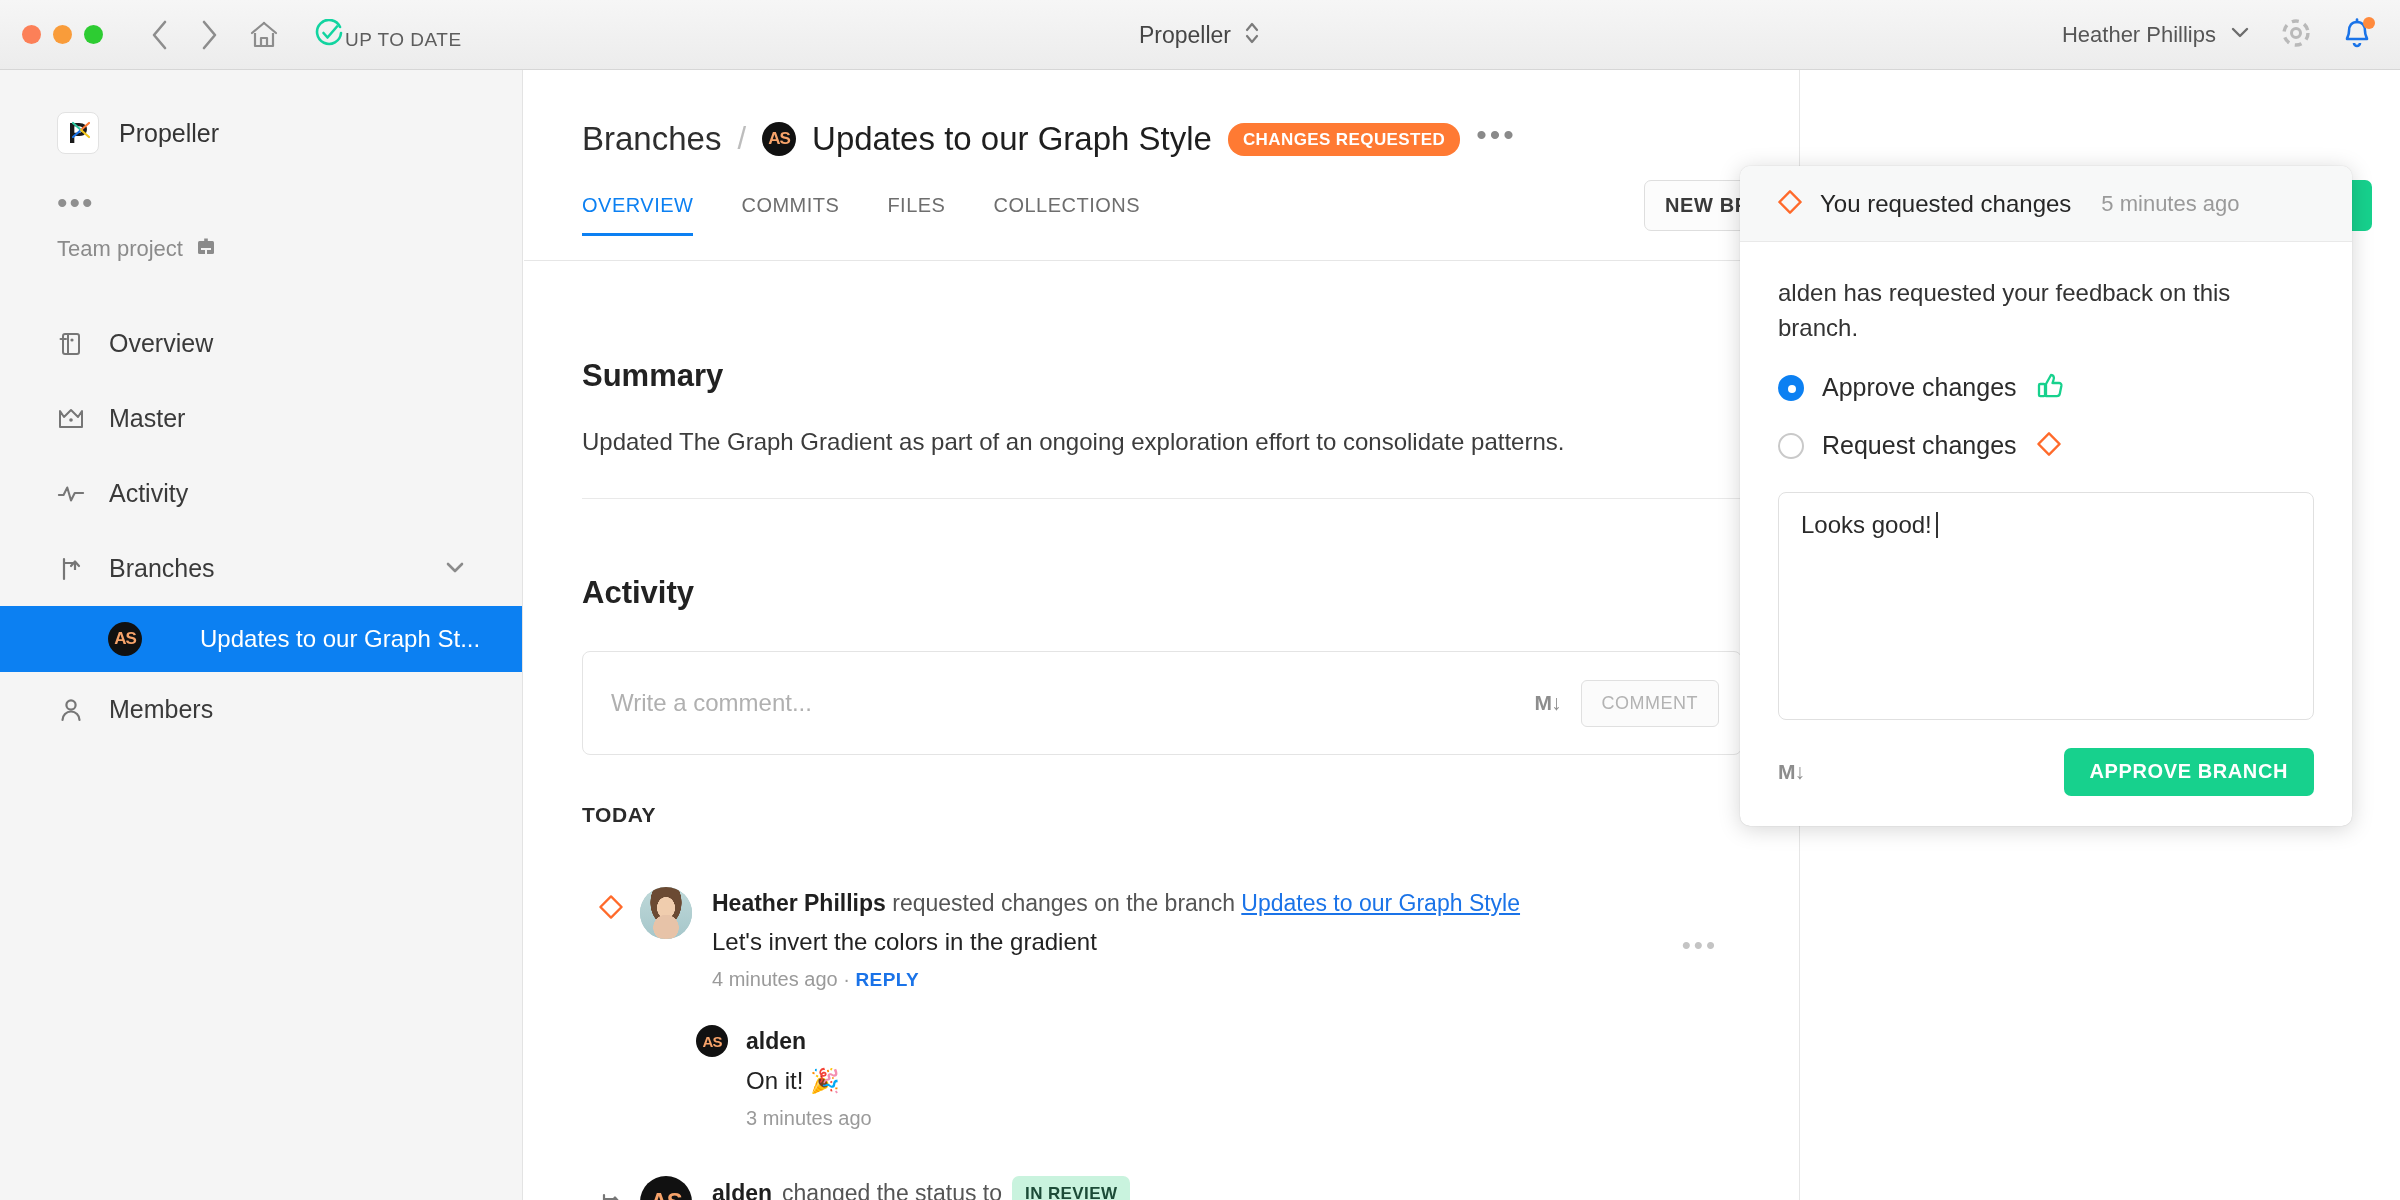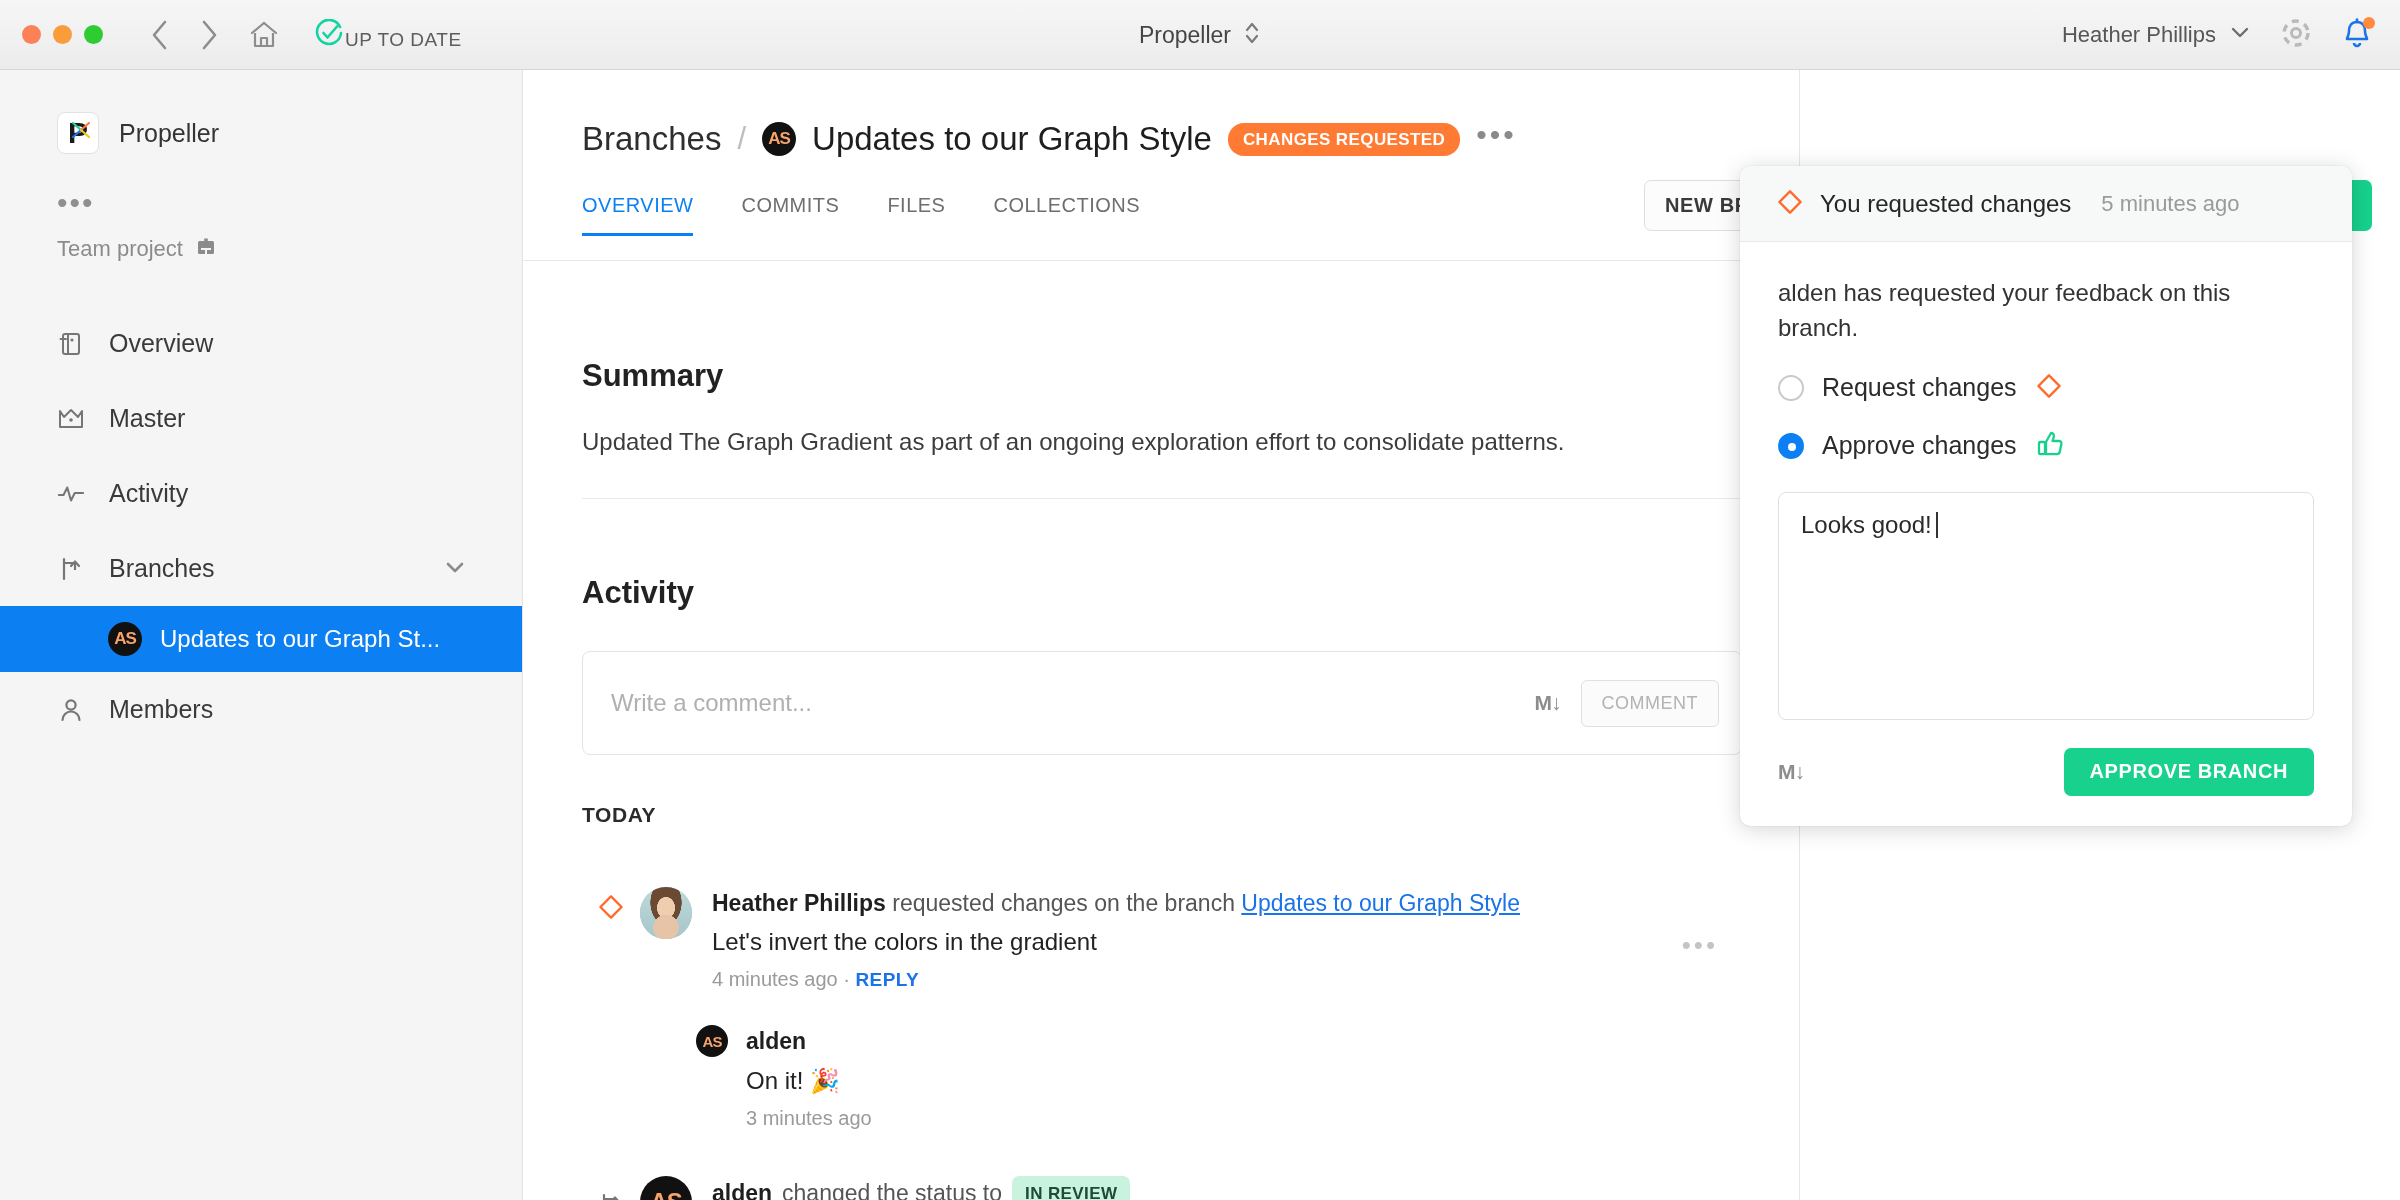--- a/index.html
+++ b/index.html
@@ -71,21 +71,21 @@
   .sb-item {
     display:flex; align-items:center; gap: 24px;
     height: 75px; padding-left: 57px; position:relative;
   }
   .sb-item .lbl { font-size: 25px; color: #3a3a3a; }
   .sb-item .ico { width:28px; display:flex; justify-content:center; color:#767676; }
   .sb-item .chev { position:absolute; right: 56px; color:#8b8b8b; }
   .sb-item.child {
     background: #0c80f2; padding-left: 108px; gap:18px; height: 66px;
   }
-  .sb-item.child .lbl { color:#fff; font-size:24px; white-space:nowrap; overflow:hidden; }
+  .sb-item.child .lbl { color:#fff; font-size:24px; white-space:nowrap; overflow:hidden;margin-left:40px; }
 
   .avatar { border-radius:50%; background:#111; position:relative; overflow:hidden;
             display:flex; align-items:center; justify-content:center; flex:none; }
   .avatar .as { font-weight: bold; color:#f7a36a; letter-spacing:-1px; }
   .avatar.photo { background: #9fc3c7; }
   .avatar.photo::before{
     content:""; position:absolute; inset:0;
     background:
       radial-gradient(circle at 50% 78%, #e7c3a8 0 26%, transparent 27%),
       radial-gradient(ellipse at 50% 40%, #f0cdae 0 24%, transparent 25%),
@@ -501,40 +501,40 @@
           </svg>
       </span>
       <span class="pop-head-title">You requested changes</span>
       <span class="pop-head-time">5 minutes ago</span>
     </div>
 
     <div class="pop-body">
       <div class="pop-text">alden has requested your feedback on this branch.</div>
 
       <div class="radio-row">
-        <span class="radio"></span>
-        <span class="radio-lbl">Request changes</span>
-        <span>
-          <svg width="28" height="28" viewBox="0 0 28 28">
-              <rect x="6.5" y="6.5" width="15" height="15" transform="rotate(45 14 14)" fill="none" stroke="#ff6a2b" stroke-width="2.4" stroke-linejoin="round"></rect>
-            </svg>
-        </span>
-      </div>
-
-      <div class="radio-row">
         <span class="radio on"></span>
         <span class="radio-lbl">Approve changes</span>
         <span>
           <svg width="30" height="28" viewBox="0 0 30 28">
             <path d="M11 12 L16 3 C18.5 3 19.5 5 18.5 8 L17.5 11 H24 a2.4 2.4 0 0 1 2.4 2.8 l-1.6 8 a3 3 0 0 1 -3 2.4 H11 Z" fill="none" stroke="#17d18d" stroke-width="2.3" stroke-linejoin="round"></path>
             <rect x="4" y="12" width="6" height="12.2" rx="1.2" fill="none" stroke="#17d18d" stroke-width="2.3"></rect>
           </svg>
         </span>
       </div>
 
+      <div class="radio-row">
+        <span class="radio"></span>
+        <span class="radio-lbl">Request changes</span>
+        <span>
+          <svg width="28" height="28" viewBox="0 0 28 28">
+              <rect x="6.5" y="6.5" width="15" height="15" transform="rotate(45 14 14)" fill="none" stroke="#ff6a2b" stroke-width="2.4" stroke-linejoin="round"></rect>
+            </svg>
+        </span>
+      </div>
+
       <div class="ta">
         <span>Looks good!</span><span class="caret"></span>
       </div>
 
       <div class="pop-foot">
         <span class="md-ico">M↓</span>
         <span class="btn-approve">APPROVE BRANCH</span>
       </div>
     </div>
   </div>

